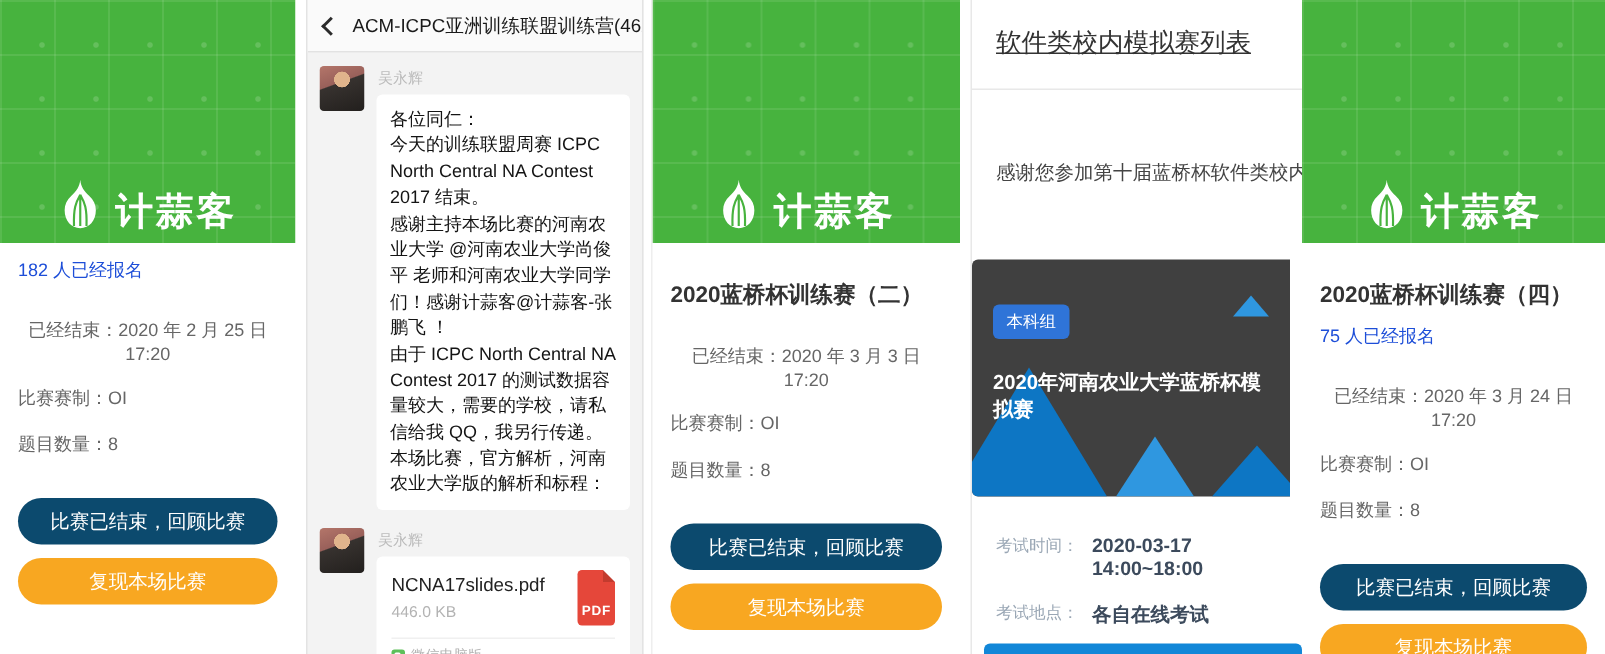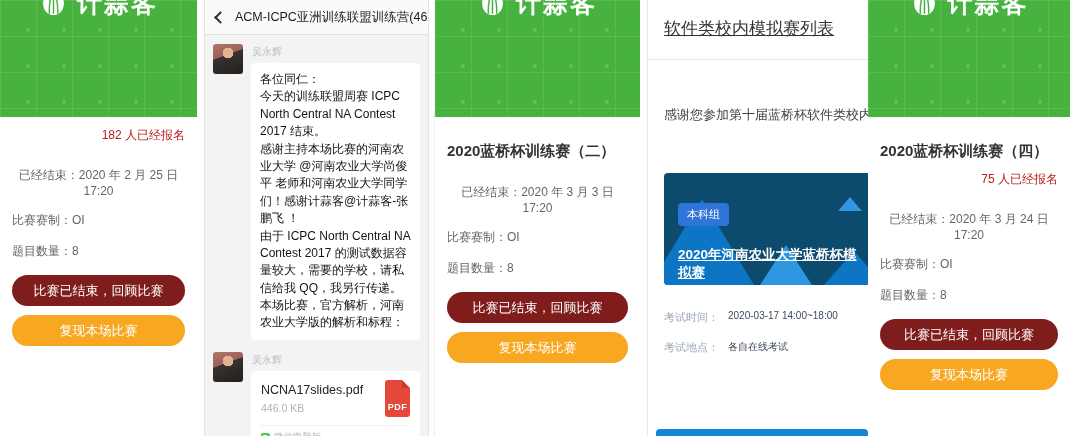--- a/index.html
+++ b/index.html
@@ -7,40 +7,40 @@
   body { font-family:"Liberation Sans","DejaVu Sans",sans-serif; }
   .stage { position:relative; width:1070px; height:436px; overflow:hidden; background:#fff; }
 
   
   .contest-panel { position:absolute; top:0; height:436px; background:#fff; overflow:hidden; }
   .contest-panel.p1 { left:0;   width:197px; }
   .contest-panel.p2 { left:434px; width:206px; border-left:1px solid #eee; }
   .contest-panel.p3 { left:868px; width:202px; }
 
   .green-header {
-    height:117px; display:flex; align-items:flex-start; justify-content:center;
+    height:162px; display:flex; align-items:flex-end; justify-content:center;
     background-color:#47b33e;
     background-image:
       radial-gradient(rgba(255,255,255,0.16) 1.5px, transparent 2.2px),
       linear-gradient(rgba(255,255,255,0.09) 1.5px, transparent 1.5px),
       linear-gradient(90deg, rgba(255,255,255,0.09) 1.5px, transparent 1.5px);
     background-size: 36px 36px, 36px 36px, 36px 36px;
     background-position: 10px 12px, 0 0, 0 0;
   }
   .logo { display:flex; align-items:center; gap:9px; margin-top:-18px; }
   .logo-text { color:#fff; font-size:25px; font-weight:bold; letter-spacing:2px; }
 
   .contest-body { padding:0 12px; }
   .contest-title { margin-top:25px; font-size:15px; font-weight:bold; color:#333; }
-  .enrolled { margin-top:10px; font-size:12px; color:#b91c1c;text-align:right; }
+  .enrolled { margin-top:10px; font-size:12px; color:#1d4ed8; }
   .meta-row { margin-top:14px; font-size:12px; color:#666; }
   .meta-row.first { margin-top:23px;text-align:center; }
   .btn { display:block; width:100%; height:31px; border:none; border-radius:16px;
          color:#fff; font-size:13px; font-family:inherit; cursor:pointer; }
-  .btn.review { margin-top:15px; background:#7f1d1d; }
+  .btn.review { margin-top:27px; background:#0c4a6e; }
   .btn.replay { margin-top:9px;  background:#f8a721; }
 
   
   .wechat-panel { position:absolute; top:0; left:204px; width:225px; height:436px;
                   background:#f3f3f3; border-left:1px solid #e3e3e3; border-right:1px solid #e3e3e3; overflow:hidden; }
   .chat-header { height:35px; background:#fafafa; border-bottom:1px solid #e2e2e2;
                  display:flex; align-items:center; padding:0 8px; }
   .back-chevron { width:9px; height:9px; border-left:2px solid #2b2b2b; border-bottom:2px solid #2b2b2b;
                   transform:rotate(45deg); margin:0 2px 0 3px; flex:none; cursor:pointer; }
   .chat-title { font-size:12.5px; color:#1a1a1a; margin-left:8px; white-space:nowrap; }
@@ -72,40 +72,40 @@
   .pc-icon::after { content:""; position:absolute; left:1.5px; top:2px; width:4px; height:3px;
       background:#fff; border-radius:1px; }
 
   
   .mock-panel { position:absolute; top:0; left:647px; width:221px; height:436px;
                 background:#fff; border-left:1px solid #e8e8e8; overflow:hidden; }
   .mock-title { margin:17px 0 0 16px; font-size:17px; color:#333; font-weight:400;text-decoration:underline; }
   .mock-divider { margin-top:19px; height:1px; background:#e8e8e8; }
   .mock-intro { margin:46px 0 0 16px; font-size:13px; color:#444; white-space:nowrap; overflow:hidden; }
 
-  .blue-card { position:relative; margin:49px 0 0 16px; width:calc(100% - 8px); height:112px;
-               background:#0c4a6e; border-radius:4px 0 0 4px; overflow:hidden; cursor:pointer; }
+  .blue-card { position:relative; margin:49px 0 0 0; width:calc(100% - 8px); height:158px;
+               background:#404040; border-radius:4px 0 0 4px; overflow:hidden; cursor:pointer; }
   .blue-card .tri { position:absolute; width:0; height:0; }
   .blue-card .tri.t1 { bottom:0; left:-14px; border-left:52px solid transparent;
       border-right:52px solid transparent; border-bottom:86px solid #0d76c4; }
   .blue-card .tri.t2 { bottom:0; left:96px; border-left:26px solid transparent;
       border-right:26px solid transparent; border-bottom:40px solid #2f97e0; }
   .blue-card .tri.t3 { bottom:0; right:-8px; border-left:30px solid transparent;
       border-right:30px solid transparent; border-bottom:34px solid #0d76c4; }
   .blue-card .tri.t4 { top:24px; right:14px; border-left:12px solid transparent;
       border-right:12px solid transparent; border-bottom:14px solid #2f97e0; }
   .group-badge { position:relative; display:inline-block; margin:30px 0 0 14px; padding:4px 9px;
       background:#2f74d8; border-radius:4px; color:#fff; font-size:11px; z-index:2; }
   .blue-card-title { position:relative; margin:20px 14px 0 14px; color:#fff;
-      font-size:13.5px; font-weight:bold; z-index:2;text-decoration:underline; }
+      font-size:13.5px; font-weight:bold; z-index:2; }
 
   .exam-row { margin:25px 0 0 16px; display:flex; align-items:flex-start; }
   .exam-row.second { margin-top:15px; }
   .exam-label { font-size:11px; color:#9aa7b5; margin-right:9px; flex:none; }
-  .exam-value { font-size:10px; font-weight:normal; color:#3c4a5c; }
+  .exam-value { font-size:13px; font-weight:bold; color:#3c4a5c; }
 
   .next-card-edge { position:absolute; left:8px; right:0; bottom:0; height:7px;
       background:#1287d8; border-radius:4px 4px 0 0; }
 </style>
 </head>
 <body>
 
 <div class="stage">
 
   <section class="contest-panel p1">

